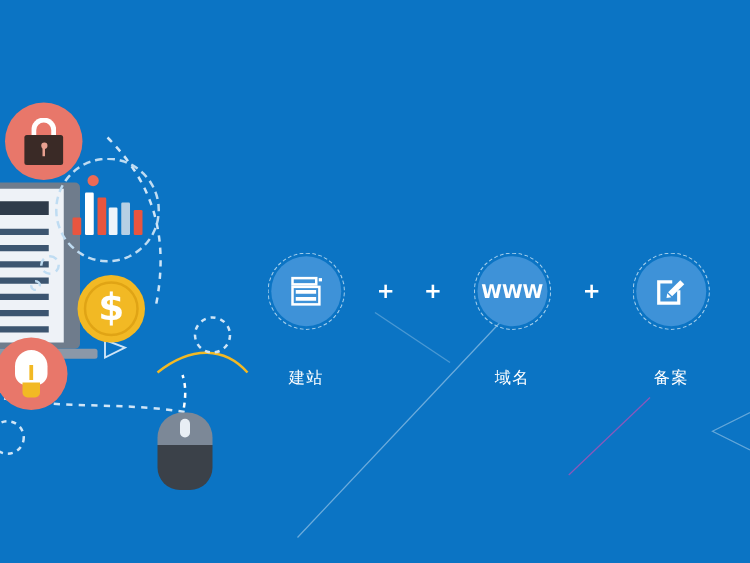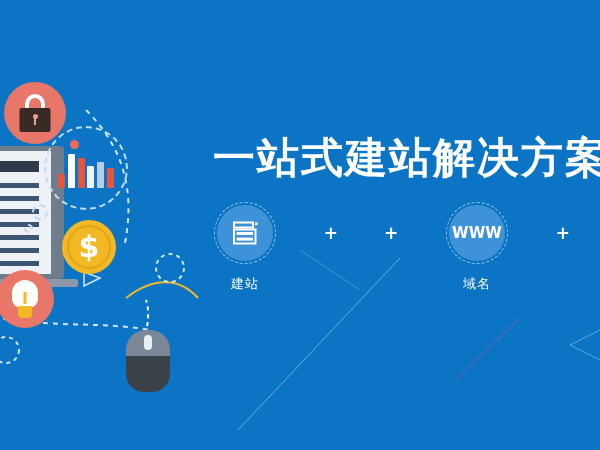--- a/index.html
+++ b/index.html
@@ -314,41 +314,42 @@
     width: 358px;
     display: flex;
     align-items: flex-start;
     justify-content: space-between;
   }
   .feature {
     width: 66px;
     display: flex;
     flex-direction: column;
     align-items: center;
+    gap: 28px;
   }
   .feature-circle {
     position: relative;
     width: 56px;
     height: 56px;
     border-radius: 50%;
     background: #3e92d8;
     display: flex;
     align-items: center;
     justify-content: center;
   }
   .feature-circle::before {
     content: "";
     position: absolute;
     left: -3px; top: -3px;
     right: -3px; bottom: -3px;
     border-radius: 50%;
     border: 1.5px dashed #9fcbea;
   }
   .feature-label {
-    margin-top: 14px;
+    margin-top: 4px;
     color: #ffffff;
     font-size: 13px;
     letter-spacing: 1px;
     white-space: nowrap;
   }
   .www-text {
     color: #ffffff;
     font-size: 15px;
     font-weight: bold;
     letter-spacing: 0px;
@@ -437,21 +438,20 @@
     </div>
 
     <div class="mouse">
       <div class="mouse-top">
         <div class="mouse-wheel"></div>
       </div>
       <div class="mouse-bottom"></div>
     </div>
   </div>
 
-  <div class="headline">一站式建站解决方案</div>
 
   <div class="feature-row">
 
     <div class="feature">
       <div class="feature-circle">
         <svg class="feature-icon" width="28" height="28" viewBox="0 0 28 28">
           <rect x="3" y="3.5" width="19" height="5" fill="none" stroke="#fff" stroke-width="2"></rect>
           <rect x="24" y="3.5" width="2.6" height="2.6" fill="#fff"></rect>
           <rect x="3" y="10.5" width="21.5" height="14" fill="none" stroke="#fff" stroke-width="2"></rect>
           <rect x="5.6" y="13" width="16.3" height="3" fill="#fff"></rect>
@@ -468,15 +468,25 @@
 
     <div class="feature">
       <div class="feature-circle">
         <span class="www-text">WWW</span>
       </div>
       <div class="feature-label">域名</div>
     </div>
 
     <div class="plus">+</div>
 
+    <div class="feature">
+      <div class="feature-circle">
+        <svg class="feature-icon" width="28" height="28" viewBox="0 0 28 28">
+          <path d="M20 14.5 V23.5 H4 V6.5 H13.5" fill="none" stroke="#fff" stroke-width="2.6" stroke-linecap="square"></path>
+          <path d="M11.5 14.8 L21.2 5.1 L24.4 8.3 L14.7 18 Z" fill="#fff"></path>
+          <path d="M10.8 15.5 L10.2 19.3 L14 18.7 Z" fill="#fff"></path>
+        </svg>
+      </div>
+      <div class="feature-label">备案</div>
+    </div>
 
   </div>
 </div>
 
 </body></html>

